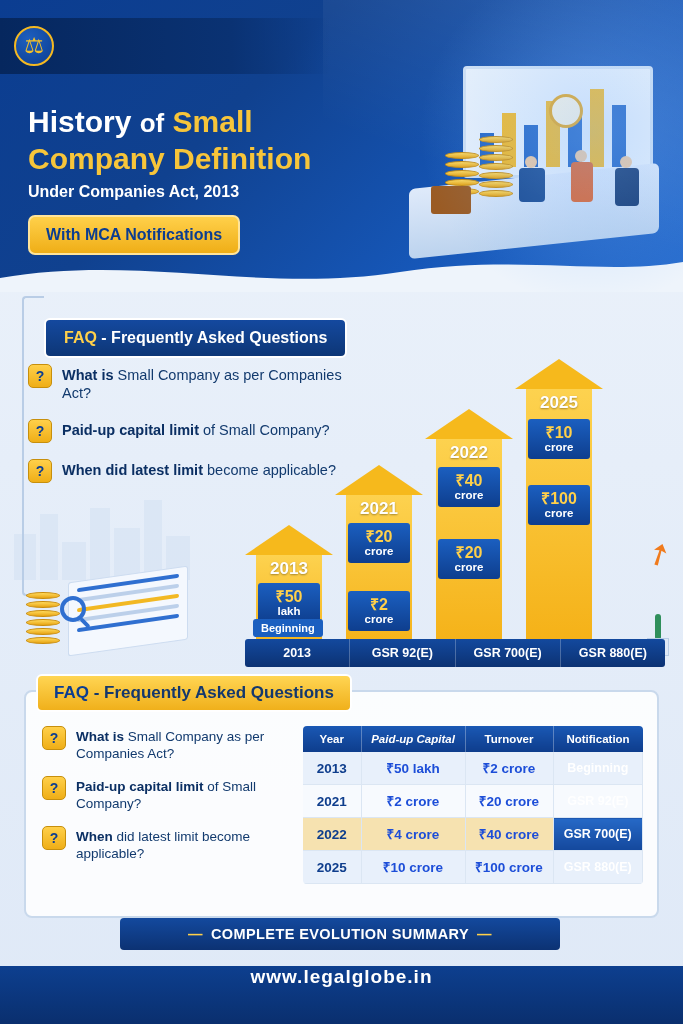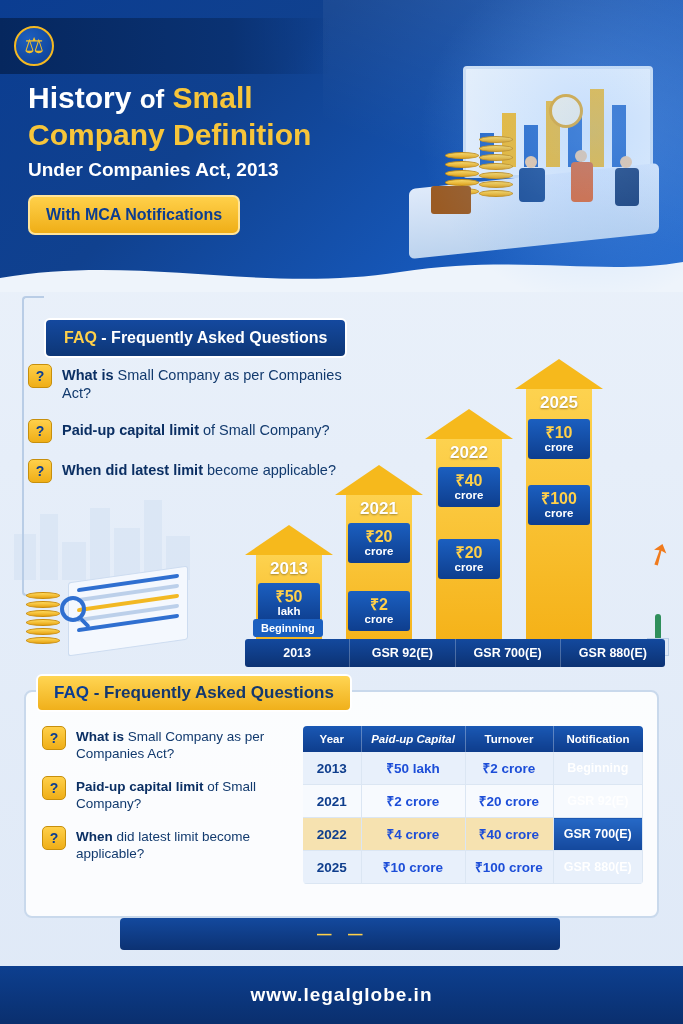--- a/index.html
+++ b/index.html
@@ -35,25 +35,25 @@
   .logo-circle {
     width: 40px; height: 40px; border-radius: 50%;
     background: radial-gradient(circle at 35% 30%, #1e5fbf, #0b3d91);
     border: 2px solid #f5b921;
     display:flex; align-items:center; justify-content:center;
     color:#f5c028; font-size:22px; line-height:1;
   }
   .brand-name {
     color:#ffffff; font-size:25px; font-weight:bold; letter-spacing:1.6px;
   }
-  .title-wrap { position:absolute; top: 80px; left: 28px; width: 360px; z-index:3; }
+  .title-wrap { position:absolute; top: 104px; left: 28px; width: 360px; z-index:3; }
   .t1 { font-size: 30px; font-weight: bold; color:#ffffff; line-height: 1.18; }
   .t1 .yel { color:#f7c53a; }
   .t1 .of { color:#ffffff; font-weight:bold; font-size:26px;}
-  .t2 { font-size: 19px; font-weight: bold; color:#ffffff; margin-top: 6px; }
+  .t2 { font-size: 16px; font-weight: bold; color:#ffffff; margin-top: 6px; }
   .badge-mca {
     margin-top: 14px; display:inline-block;
     background: linear-gradient(180deg,#ffd košice 0%,#f2b823 100%);
     background: linear-gradient(180deg,#ffd04a 0%,#efae17 100%);
     color:#0b3d91; font-weight:bold; font-size:16px;
     padding: 9px 16px; border-radius: 7px;
     border: 2px solid #ffe49a;
   }
   
   .illus { position:absolute; right: 4px; top: 58px; width: 320px; height: 230px; }
@@ -189,21 +189,21 @@
     background: linear-gradient(180deg,#13499e,#0c3273);
     border-radius: 4px; color:#fff;
     display:flex; align-items:center; justify-content:center;
     font-size:14.5px; font-weight:bold; letter-spacing:.4px;
   }
   .summary .dash { color:#ffd04a; margin:0 8px; }
   
   .footer {
     position:absolute; left:0; bottom:0; width:683px; height: 58px;
     background: linear-gradient(180deg,#0d3f8f,#0a2f6e);
-    display:flex; align-items:center; justify-content:center;
+    display:flex; align-items:flex-start; justify-content:center;
   }
   .footer span { color:#ffffff; font-size:19px; font-weight:bold; letter-spacing:1px; }
   
   .doc-illus {
     position:absolute; left: 16px; top: 556px; width: 230px; height: 110px;
   }
   .doc-page {
     position:absolute; left: 52px; top: 18px; width: 120px; height: 74px;
     background:#f4f8fe; border:1px solid #cddcf0; transform: skewY(-8deg); border-radius:3px;
   }
@@ -498,20 +498,21 @@
             <td class="c-amt">₹100 crore</td>
             <td class="c-note">GSR 880(E)</td>
           </tr>
         </tbody>
       </table>
     </div>
   </div>
 
   <div class="summary">
     <span class="dash">—</span>
+    <span>COMPLETE EVOLUTION SUMMARY</span>
     <span class="dash">—</span>
   </div>
 
   <div class="footer">
     <span>www.legalglobe.in</span>
   </div>
 
 </div>
 
 </body></html>

